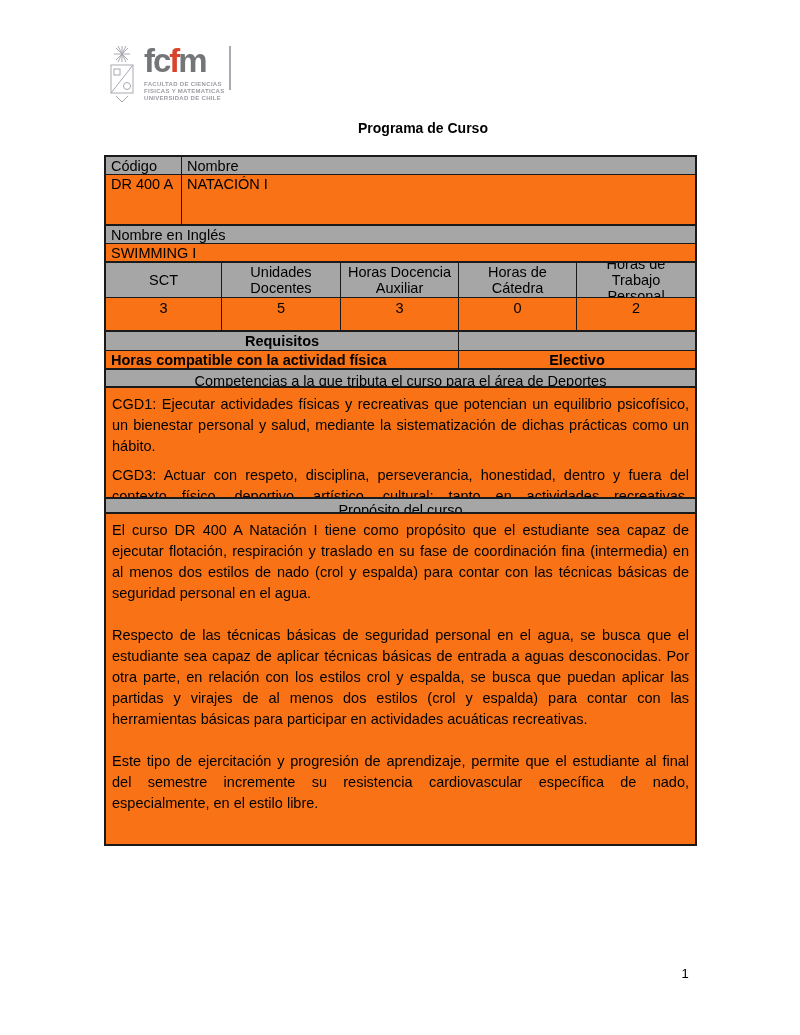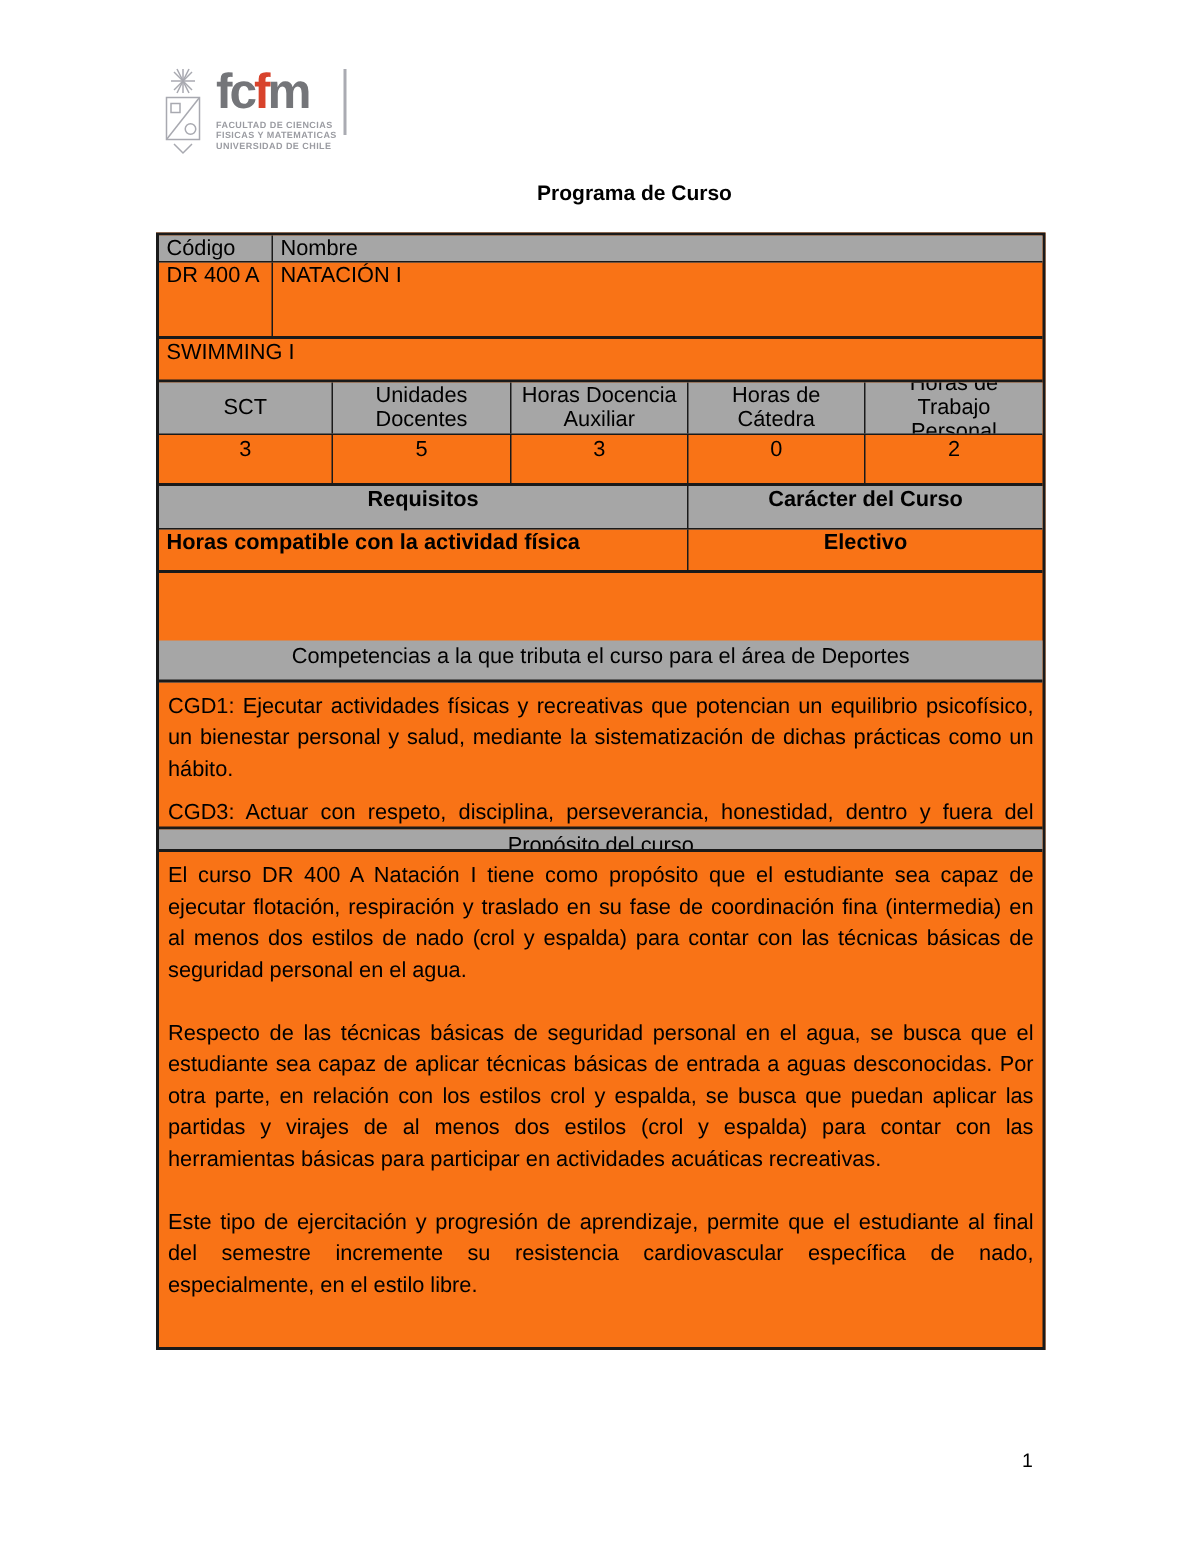--- a/index.html
+++ b/index.html
@@ -40,23 +40,23 @@
   .gray { background: #a6a6a6; }
   .cell { padding: 1px 5px; overflow: hidden; }
   .cell.bdr { border-right: 1px solid #1a1a1a; }
   .center { text-align: center; }
 
   .grid-code { grid-template-columns: 76px 1fr; }
   .grid-five { grid-template-columns: 116px 119px 118px 118px 1fr; }
   .grid-two  { grid-template-columns: 353px 1fr; font-weight: bold; }
   .grid-one  { grid-template-columns: 1fr; }
 
-  .h18 { height: 18px; } .h19 { height: 29px; } .h28 { height: 28px; margin-top: 45px; }
+  .h18 { height: 18px; } .h19 { height: 19px; } .h28 { height: 18px; }
   .h29 { height: 15px; } .h34 { height: 34px; } .h35 { height: 35px; }
-  .h51 { height: 51px; } .h119 { height: 98px; } .h378 { height: 330px; }
+  .h51 { height: 51px; } .h119 { height: 111px; } .h378 { height: 330px; }
 
   .vcenter { display: flex; align-items: center; justify-content: center; text-align: center; line-height: 16px; }
   .topnum { text-align: center; line-height: 18px; }
   .band { text-align: center; padding-top: 3px; line-height: 17px; }
 
   .textcell { padding: 6px 6px 0 6px; }
   .textcell p { text-align: justify; line-height: 21px; margin: 0 0 8px 0; }
   .textcell.loose p { margin: 0 0 21px 0; }
 
   
@@ -101,20 +101,23 @@
     <div class="row grid-code h18 gray">
       <div class="cell bdr">Código</div>
       <div class="cell">Nombre</div>
     </div>
 
     <div class="row grid-code h51 thick">
       <div class="cell bdr">DR 400 A</div>
       <div class="cell">NATACIÓN I</div>
     </div>
 
+    <div class="row grid-one h18 gray">
+      <div class="cell">Nombre en Inglés</div>
+    </div>
 
     <div class="row grid-one h19 thick">
       <div class="cell">SWIMMING I</div>
     </div>
 
     <div class="row grid-five h35 gray">
       <div class="cell bdr vcenter">SCT</div>
       <div class="cell bdr vcenter">Unidades Docentes</div>
       <div class="cell bdr vcenter">Horas Docencia Auxiliar</div>
       <div class="cell bdr vcenter">Horas de Cátedra</div>
@@ -124,21 +127,20 @@
     <div class="row grid-five h34 thick">
       <div class="cell bdr topnum">3</div>
       <div class="cell bdr topnum">5</div>
       <div class="cell bdr topnum">3</div>
       <div class="cell bdr topnum">0</div>
       <div class="cell topnum">2</div>
     </div>
 
     <div class="row grid-two h19 gray">
       <div class="cell bdr center">Requisitos</div>
-      <div class="cell center">Carácter del Curso</div>
     </div>
 
     <div class="row grid-two h19 thick">
       <div class="cell bdr">Horas compatible con la actividad física</div>
       <div class="cell center">Electivo</div>
     </div>
 
     <div class="row grid-one h28 gray thick">
       <div class="cell band">Competencias a la que tributa el curso para el área de Deportes</div>
     </div>

